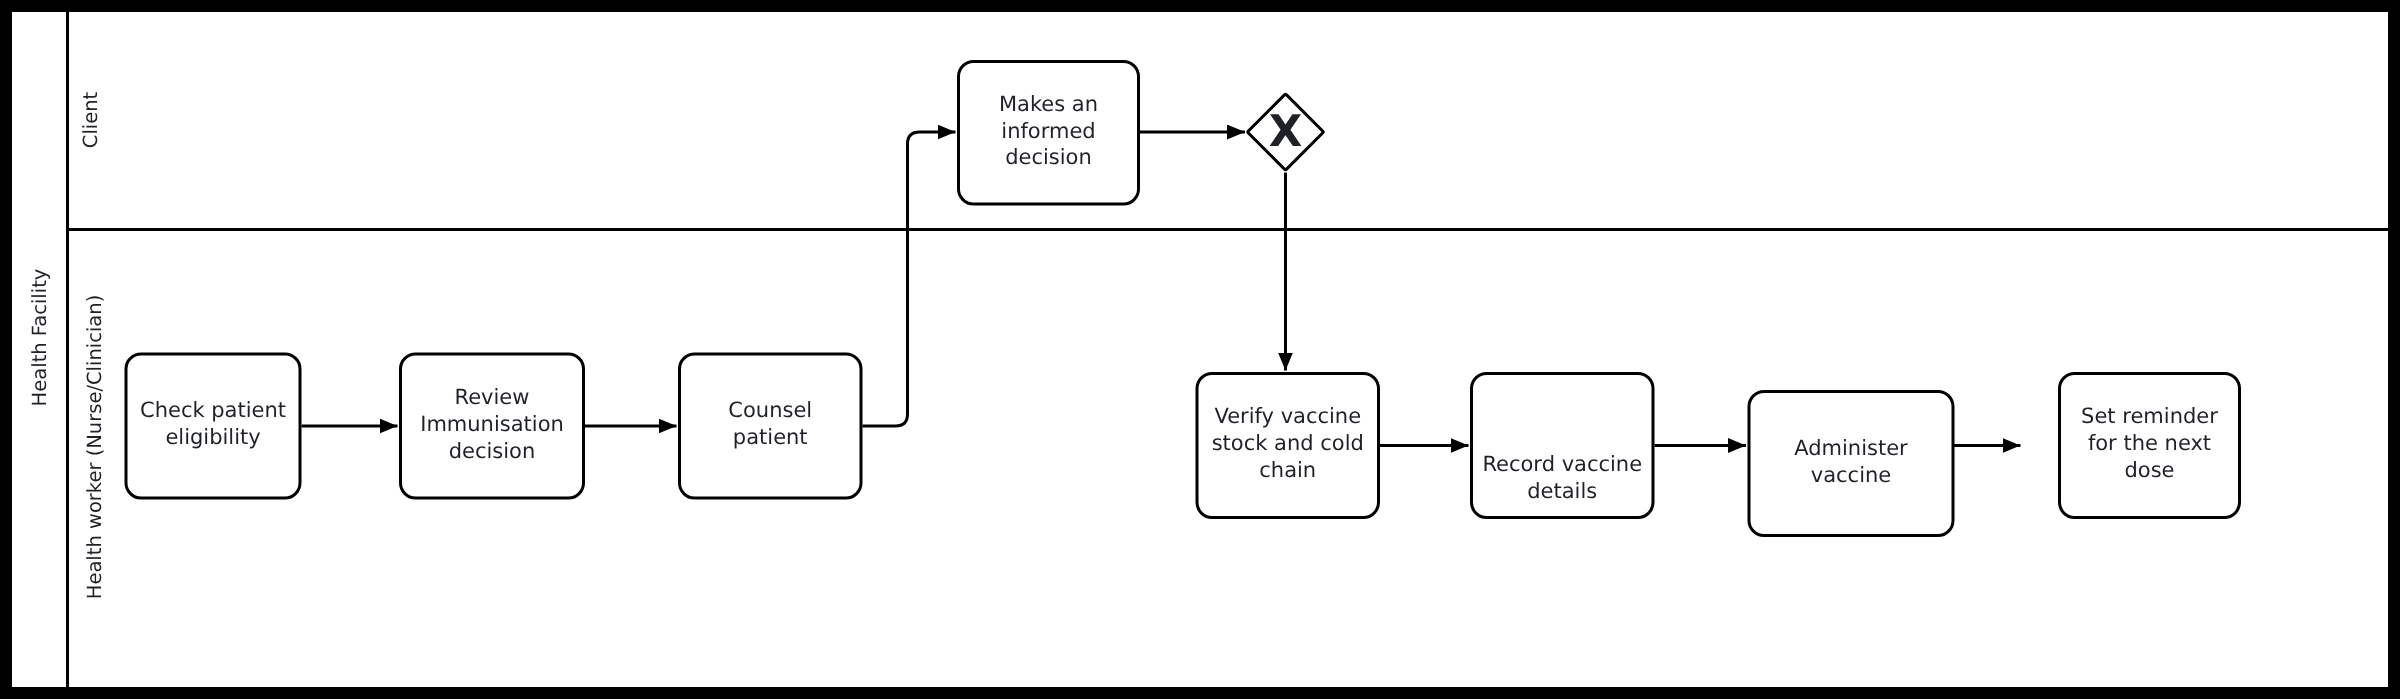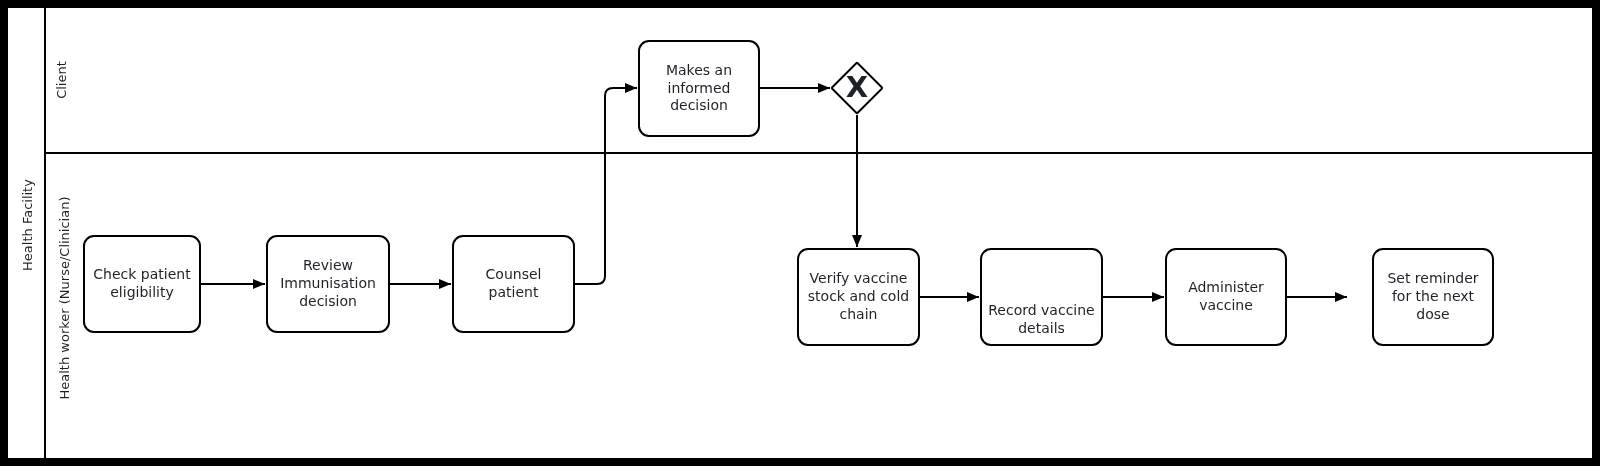--- a/index.html
+++ b/index.html
@@ -62,21 +62,21 @@
     line-height: 1.28;
     white-space: pre-line;
     padding: 6px;
   }
   .t-check    { left: 75px;   top: 227px; width: 118px; height: 98px; }
   .t-review   { left: 258px;  top: 227px; width: 124px; height: 98px; }
   .t-counsel  { left: 444px;  top: 227px; width: 123px; height: 98px; padding: 6px; }
   .t-makes    { left: 630px;  top: 32px;  width: 122px; height: 97px; }
   .t-verify   { left: 789px;  top: 240px; width: 123px; height: 98px; }
   .t-record   { left: 972px;  top: 240px; width: 123px; height: 98px; align-items: flex-end; }
-  .t-admin    { left: 1157px; top: 240px; width: 122px; height: 98px; }
+  .t-admin    { left: 1157px; top: 252px; width: 138px; height: 98px; }
   .t-reminder { left: 1340px; top: 240px; width: 122px; height: 98px; margin-left: 24px; }
 
   
   .gateway {
     position: absolute;
     left: 830px; top: 61px;
     width: 38px; height: 38px;
     background: #ffffff;
     border: 2px solid #000000;
     transform: rotate(45deg);

